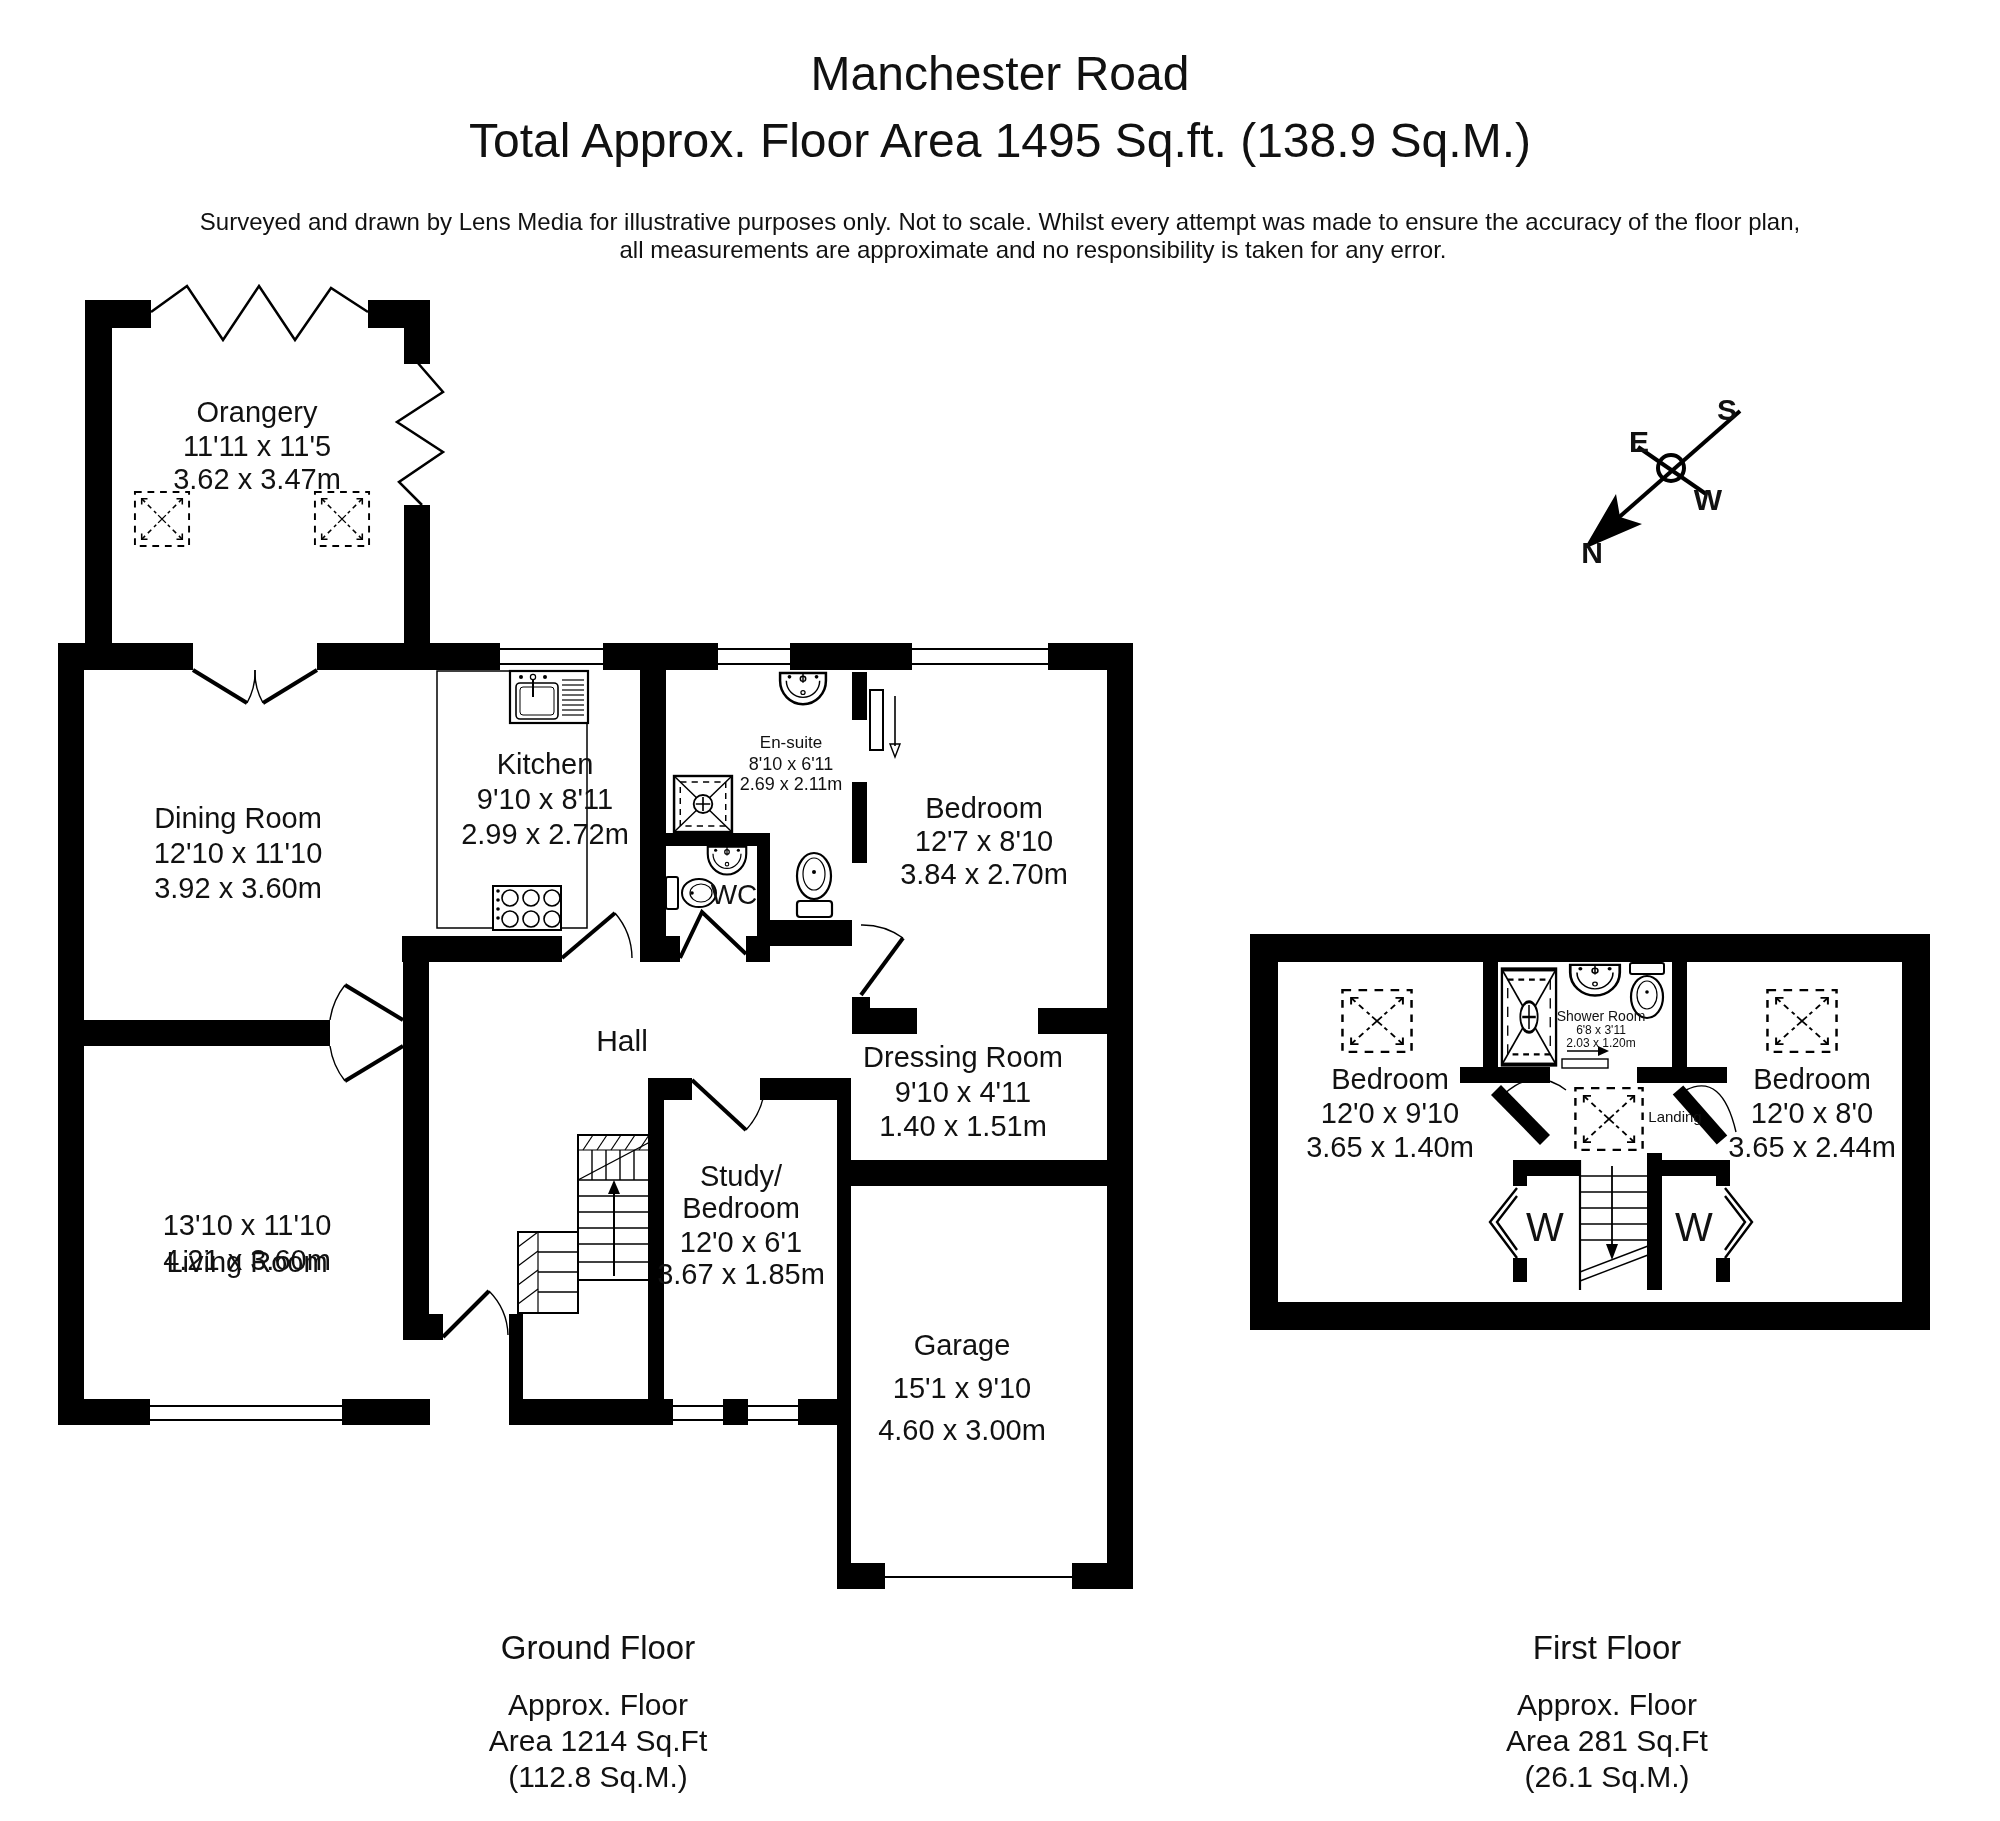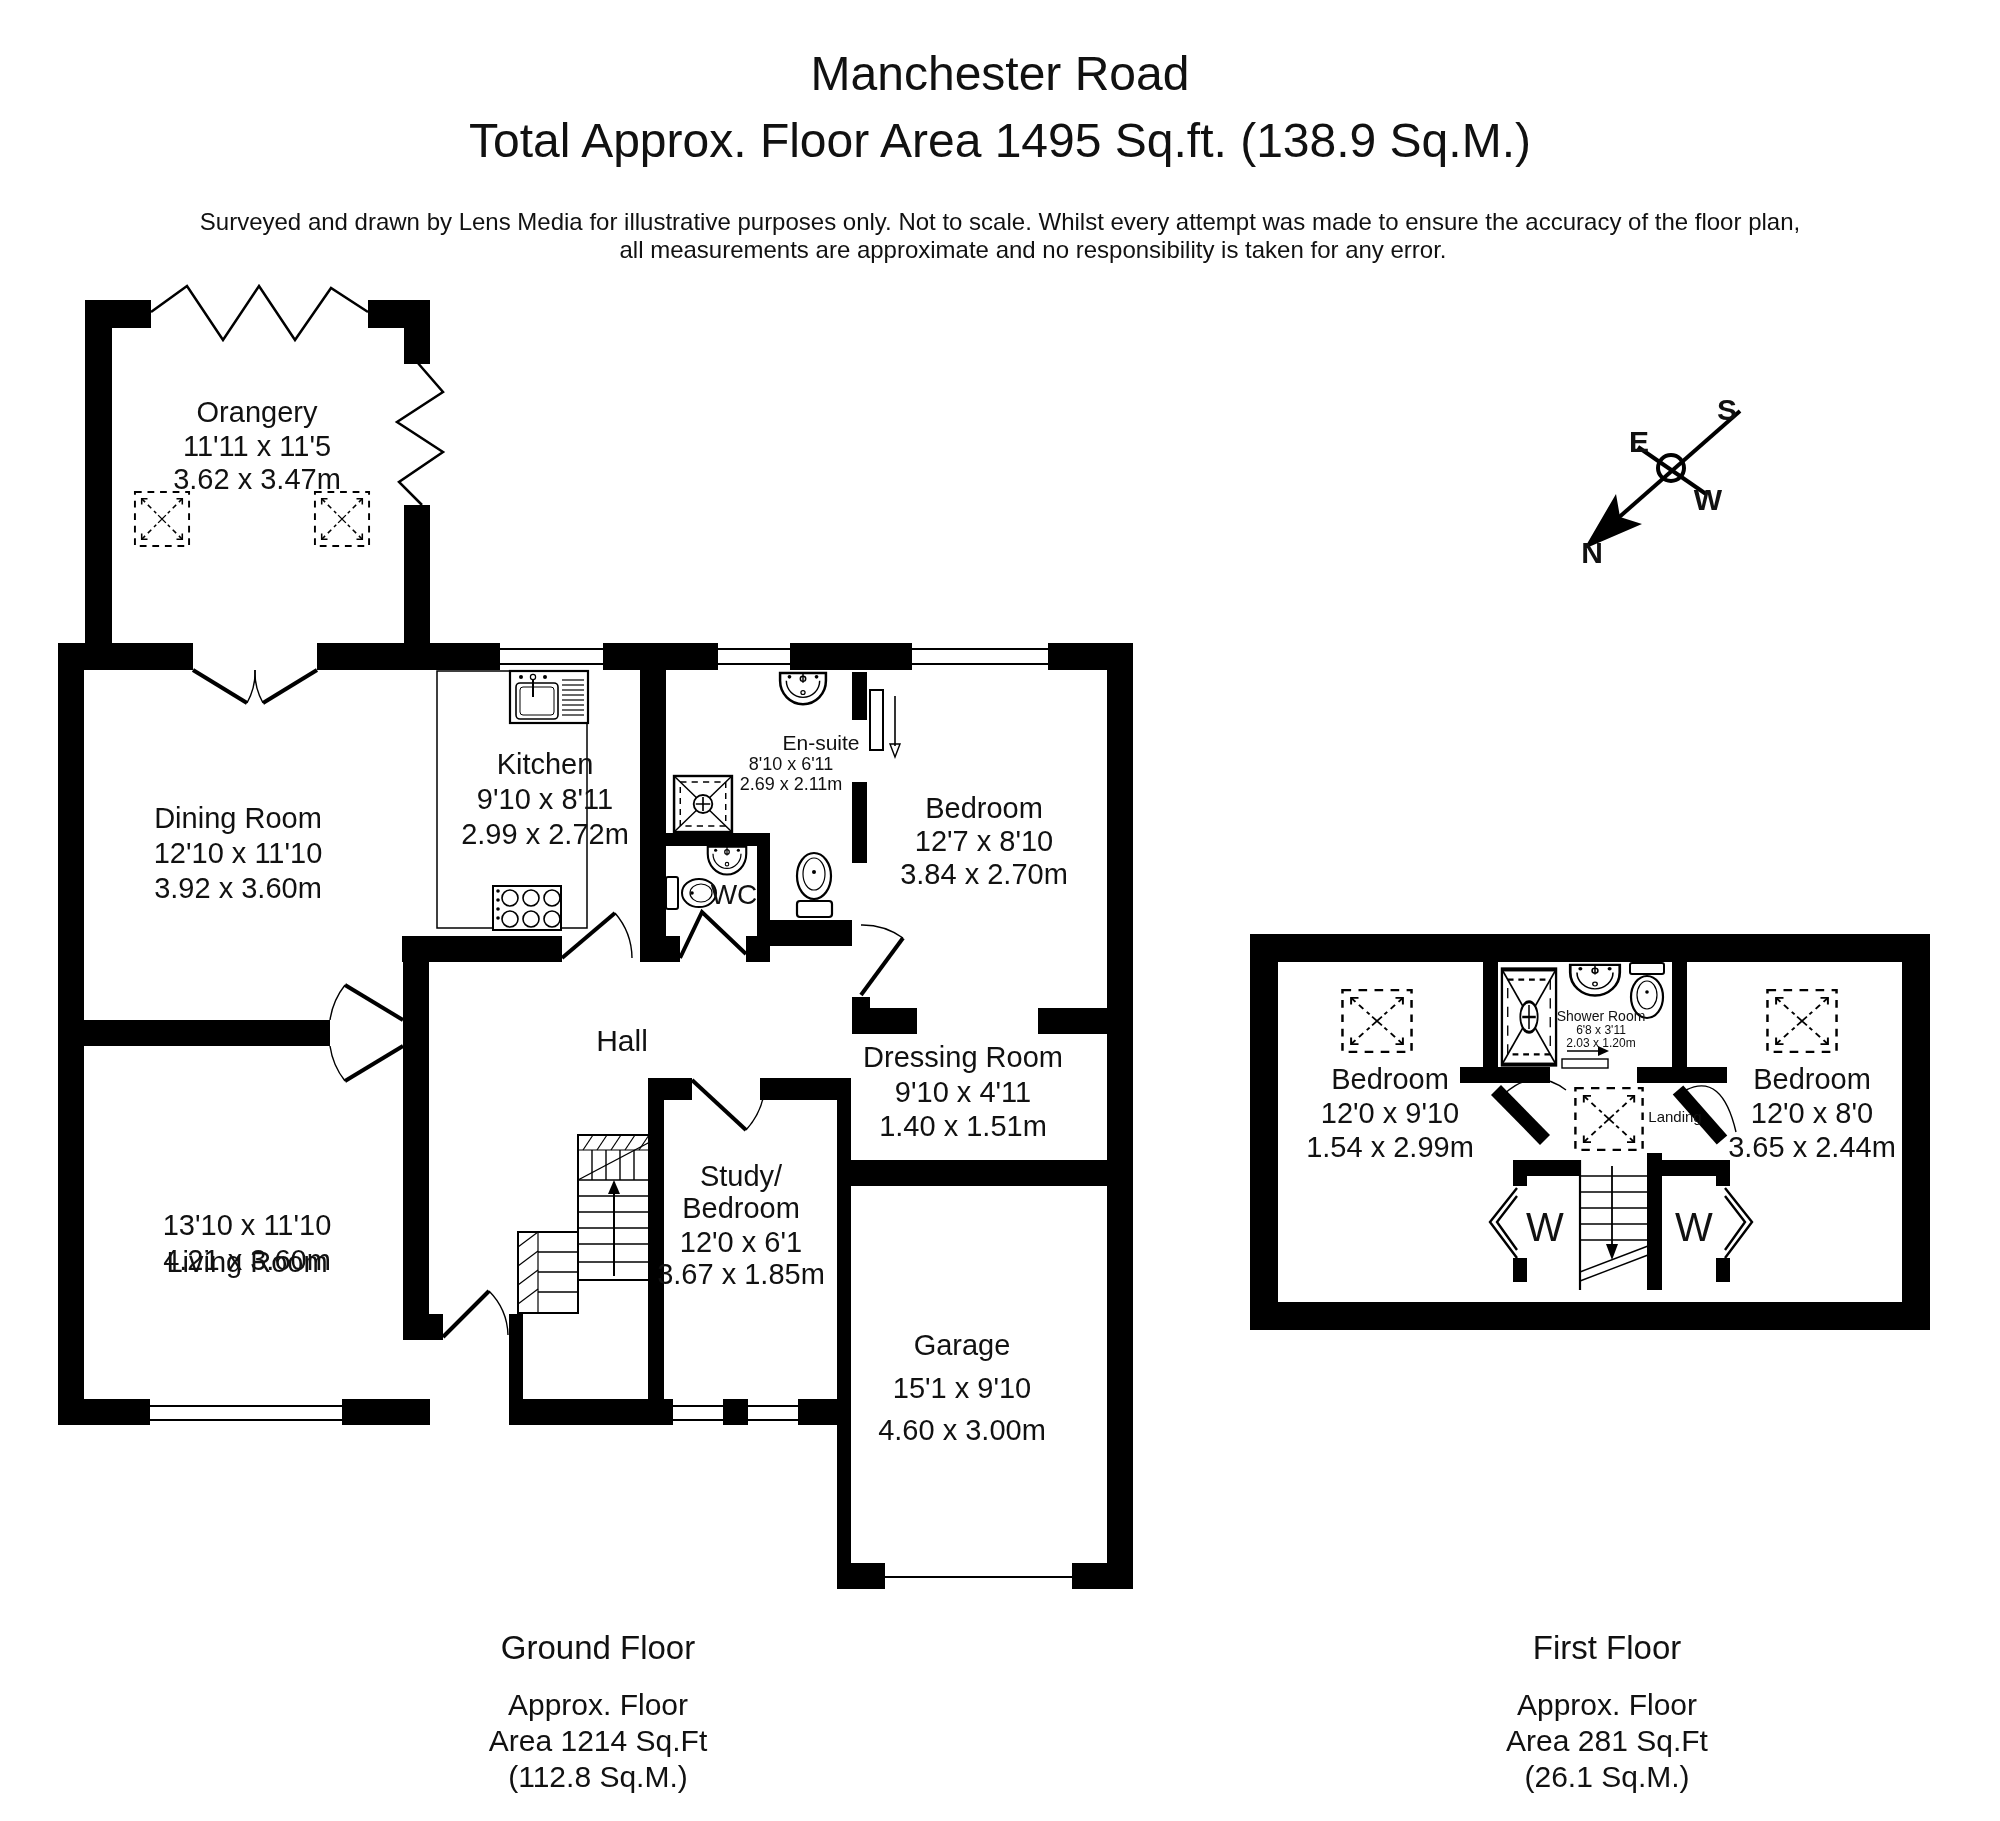--- a/index.html
+++ b/index.html
@@ -1,21 +1,21 @@
 <!DOCTYPE html>
 <html><head>
 <meta charset="utf-8">
 <style>
   html,body{margin:0;padding:0;background:#fff;}
   #page{position:relative;width:1972px;height:1821px;background:#ffffff;overflow:hidden;
         font-family:"Liberation Sans",sans-serif;color:#111;}
   .lbl{position:absolute;transform:translate(-50%,-50%);white-space:nowrap;text-align:center;
        color:#111;line-height:1;}
   .f48{font-size:48px;} .f33{font-size:33px;} .f30{font-size:30px;} .f29{font-size:29px;}
-  .f28{font-size:28px;} .f24{font-size:24px;} .f21{font-size:21px;margin-left:30px;} .f18{font-size:18px;}
+  .f28{font-size:28px;} .f24{font-size:24px;} .f21{font-size:17px;} .f18{font-size:18px;}
   .f15{font-size:15px;} .f14{font-size:14px;} .f12{font-size:12px;} .f40{font-size:40px;}
   .bold{font-weight:bold;}
   svg{position:absolute;left:0;top:0;}
   svg *{vector-effect:none;}
 </style>
 </head>
 <body>
 
 <div id="page">
 
@@ -388,21 +388,21 @@
 <div class="lbl f29" style="left:741px;top:1208px;">Bedroom</div>
 <div class="lbl f29" style="left:741px;top:1242px;">12'0 x 6'1</div>
 <div class="lbl f29" style="left:741px;top:1274px;">3.67 x 1.85m</div>
 
 <div class="lbl f29" style="left:962px;top:1345px;">Garage</div>
 <div class="lbl f29" style="left:962px;top:1388px;">15'1 x 9'10</div>
 <div class="lbl f29" style="left:962px;top:1430px;">4.60 x 3.00m</div>
 
 <div class="lbl f29" style="left:1390px;top:1079px;">Bedroom</div>
 <div class="lbl f29" style="left:1390px;top:1113px;">12'0 x 9'10</div>
-<div class="lbl f29" style="left:1390px;top:1147px;">1.54 x 2.99m</div>
+<div class="lbl f29" style="left:1390px;top:1147px;">3.65 x 1.40m</div>
 
 <div class="lbl f29" style="left:1812px;top:1079px;">Bedroom</div>
 <div class="lbl f29" style="left:1812px;top:1113px;">12'0 x 8'0</div>
 <div class="lbl f29" style="left:1812px;top:1147px;">3.65 x 2.44m</div>
 
 <div class="lbl f14" style="left:1601px;top:1016px;">Shower Room</div>
 <div class="lbl f12" style="left:1601px;top:1030px;">6'8 x 3'11</div>
 <div class="lbl f12" style="left:1601px;top:1043px;">2.03 x 1.20m</div>
 
 <div class="lbl f15" style="left:1675px;top:1116px;">Landing</div>

